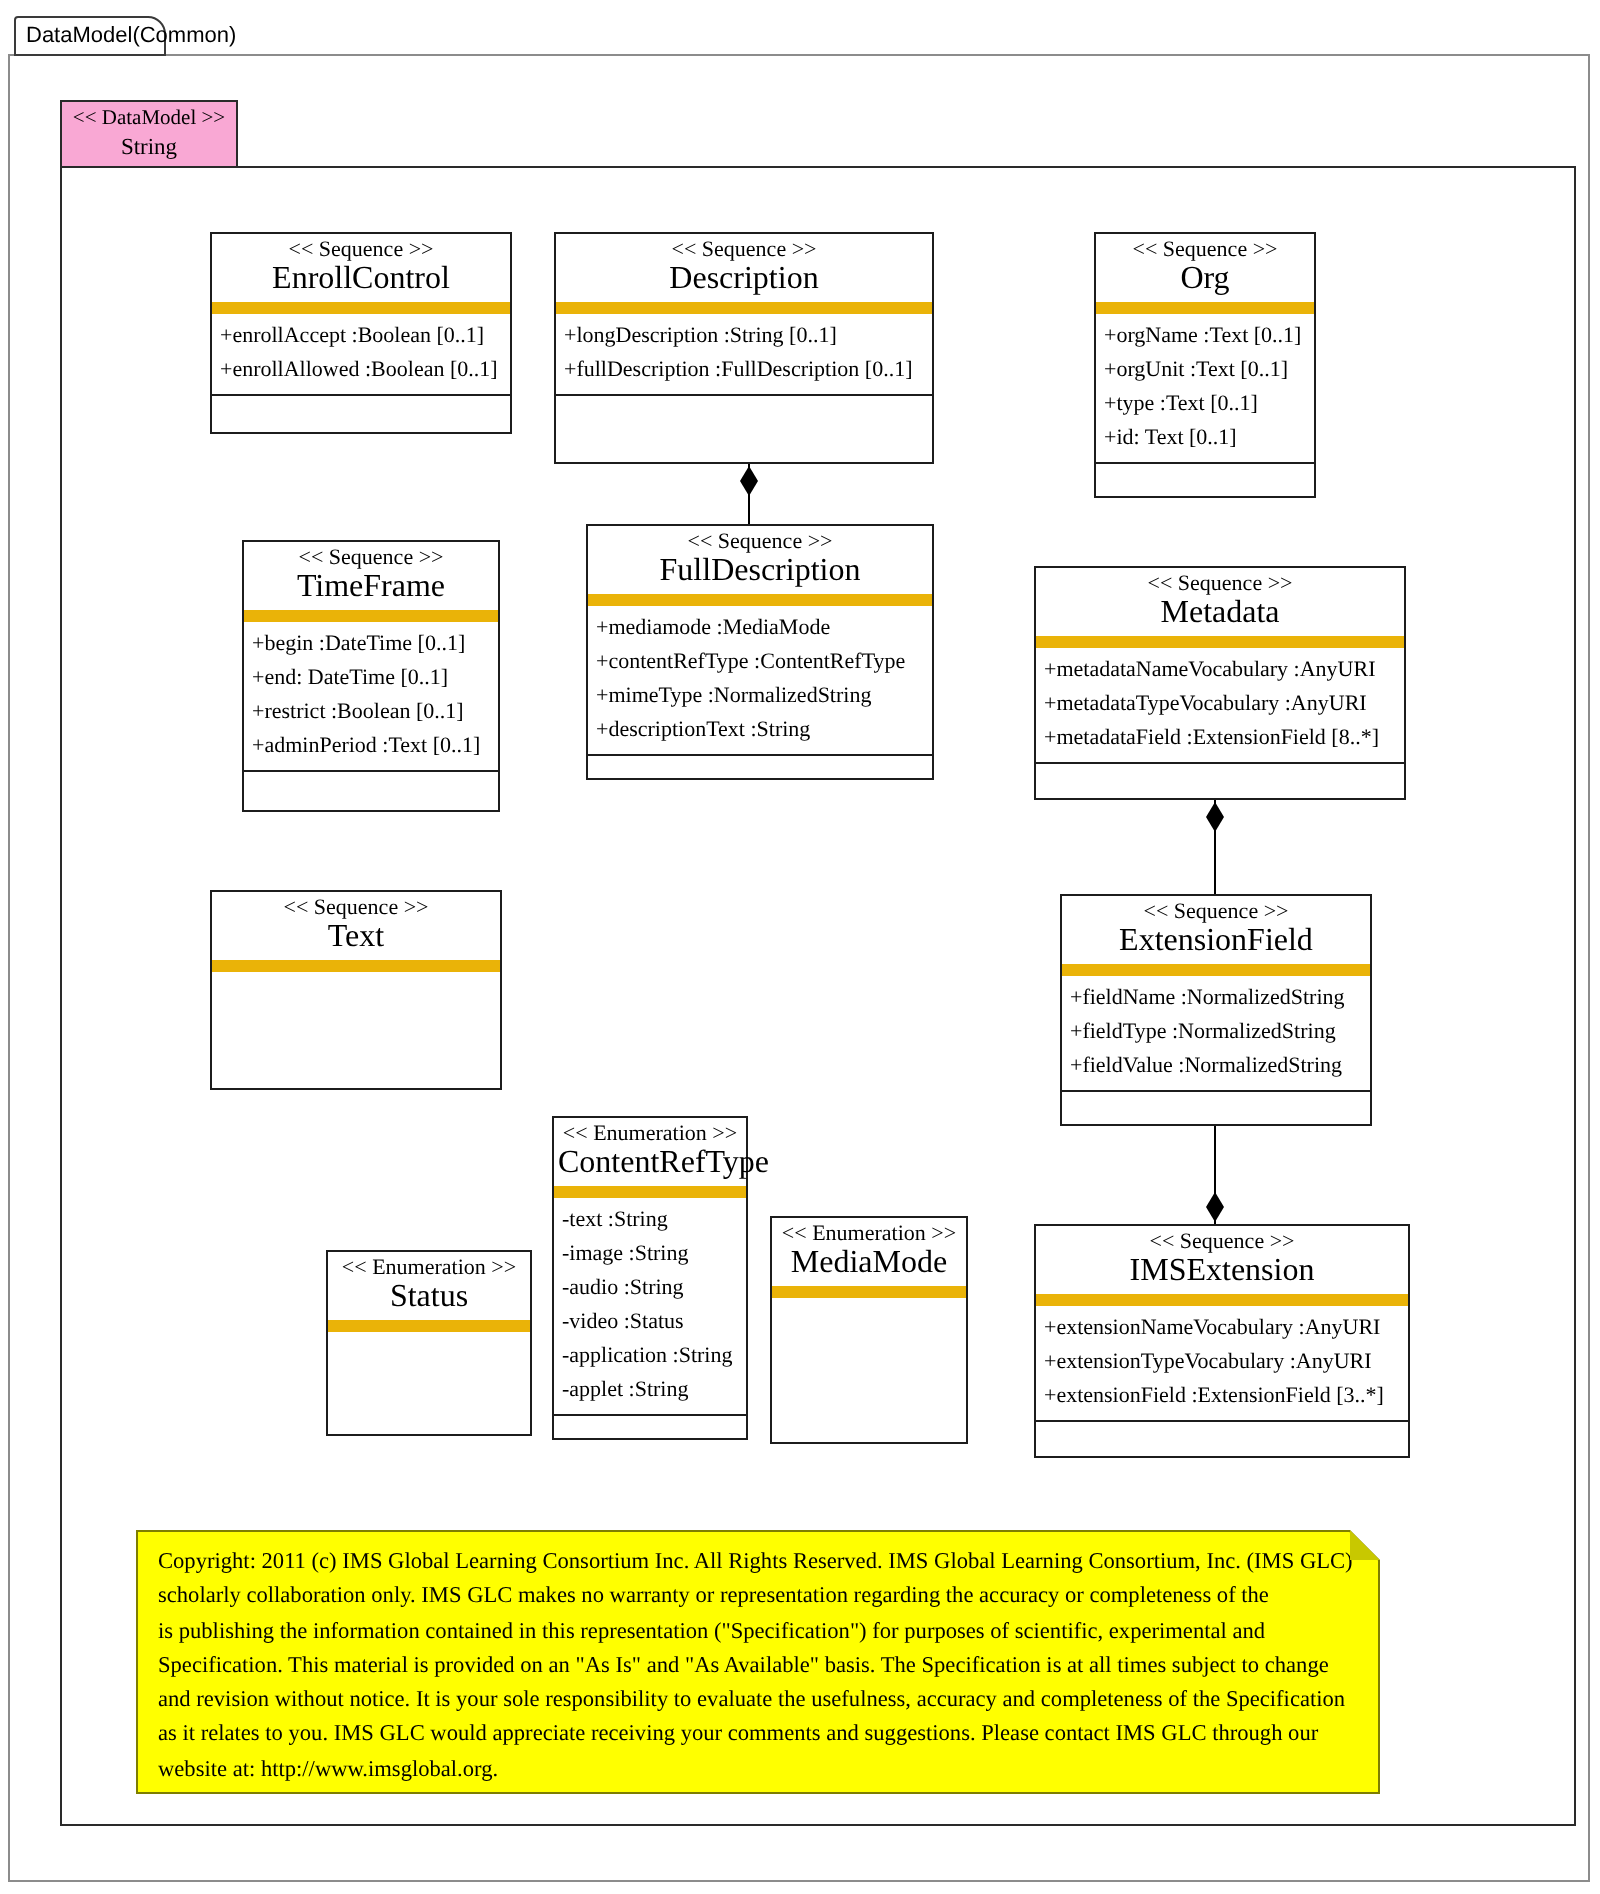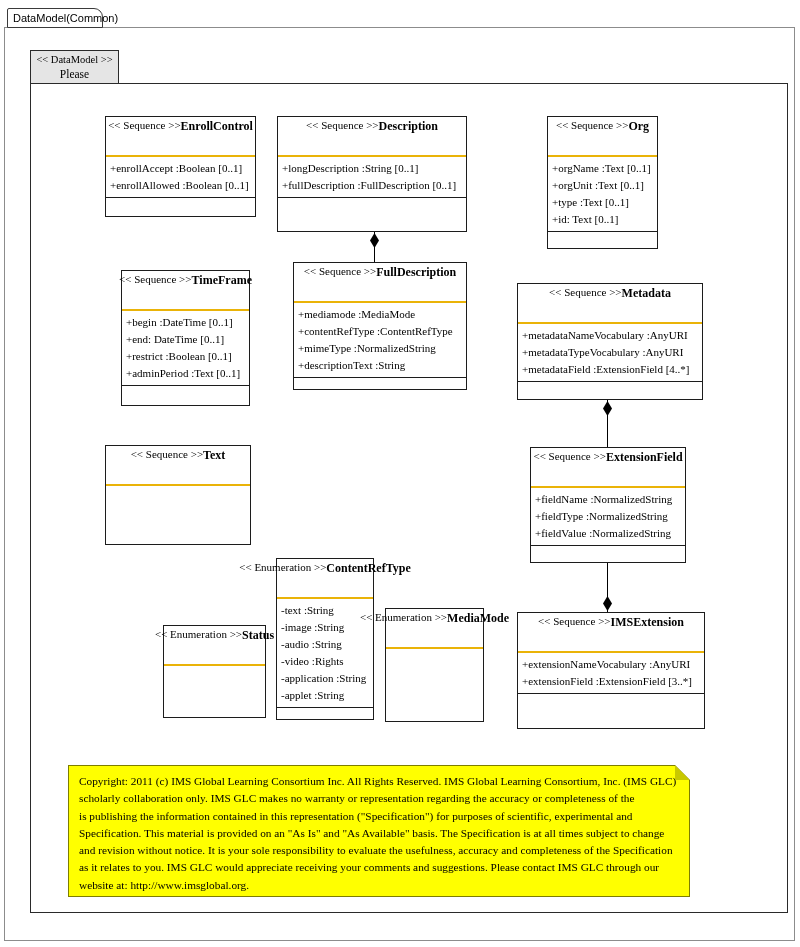--- a/index.html
+++ b/index.html
@@ -9,21 +9,21 @@
     position:relative;
     font-family:"Liberation Serif", serif;
     color:#000;
     overflow:hidden;
   }
   * { box-sizing:border-box; }
 
   
   .diagram-tab {
     position:absolute; left:7px; top:8px;
-    width:96px; height:20px;
+    width:76px; height:20px;
     background:#fff;
     border:1px solid #3a3a3a;
     border-radius:2px 9px 0 0;
     font-family:"Liberation Sans", sans-serif;
     font-size:11px;
     line-height:18px;
     padding-left:5px;
     z-index:5;
   }
 
@@ -38,44 +38,44 @@
   .pkg-frame {
     position:absolute; left:30px; top:83px;
     width:758px; height:830px;
     border:1px solid #2a2a2a;
     background:transparent;
   }
   .pkg-label {
     position:absolute; left:30px; top:50px;
     width:89px; height:34px;
     border:1px solid #2a2a2a;
-    background:#e5e5e5;
+    background:#f9a8d4;
     text-align:center;
     z-index:2;
   }
   .pkg-stereotype { font-size:10.5px; line-height:15px; padding-top:1px; }
   .pkg-name { font-size:11.5px; line-height:15px; }
 
   
   .uml-class {
     position:absolute;
     background:#fff;
     border:1px solid #1c1c1c;
     display:flex; flex-direction:column;
     z-index:3;
   }
   .uml-header {
     height:40px;
-    border-bottom:2px solid #eab308;
+    border-bottom:6px solid #eab308;
     text-align:center;
-    display:flex; justify-content:center;
+    display:flex; flex-direction:column; 
     padding:1px 2px;
   }
   .uml-stereotype { font-size:11px; line-height:14px; white-space:nowrap; }
-  .uml-name { font-size:12px; font-weight:bold; line-height:16px; white-space:nowrap; }
+  .uml-name { font-size:16px; font-weight:normal; line-height:16px; white-space:nowrap; }
   .uml-attrs {
     border-bottom:1px solid #1c1c1c;
     padding:3px 2px 3px 4px;
   }
   .uml-attr { font-size:11px; line-height:17px; white-space:nowrap; }
   .uml-ops { flex:1; }
 
   
   .conn-line {
     position:absolute;
@@ -119,21 +119,21 @@
 <div class="diagram-tab">
   <span>DataModel(Common)</span>
 </div>
 
 <div class="outer-rect"></div>
 
 <div class="pkg-frame"></div>
 
 <div class="pkg-label">
   <div class="pkg-stereotype">&lt;&lt; DataModel &gt;&gt;</div>
-  <div class="pkg-name">Please</div>
+  <div class="pkg-name">String</div>
 </div>
 
 <div id="classes">
     <div class="uml-class" style="left: 105px; top: 116px; width: 151px; height: 101px;">
     <div class="uml-header">
       <div class="uml-stereotype">&lt;&lt; Sequence &gt;&gt;</div>
       <div class="uml-name">EnrollControl</div>
     </div>
     <div class="uml-attrs">
         <div class="uml-attr">+enrollAccept :Boolean [0..1]</div>
@@ -192,21 +192,21 @@
     <div class="uml-ops"></div>
   </div>
     <div class="uml-class" style="left: 517px; top: 283px; width: 186px; height: 117px;">
     <div class="uml-header">
       <div class="uml-stereotype">&lt;&lt; Sequence &gt;&gt;</div>
       <div class="uml-name">Metadata</div>
     </div>
     <div class="uml-attrs">
         <div class="uml-attr">+metadataNameVocabulary :AnyURI</div>
         <div class="uml-attr">+metadataTypeVocabulary :AnyURI</div>
-        <div class="uml-attr">+metadataField :ExtensionField [4..*]</div>
+        <div class="uml-attr">+metadataField :ExtensionField [8..*]</div>
       </div>
     <div class="uml-ops"></div>
   </div>
     <div class="uml-class" style="left: 105px; top: 445px; width: 146px; height: 100px;">
     <div class="uml-header">
       <div class="uml-stereotype">&lt;&lt; Sequence &gt;&gt;</div>
       <div class="uml-name">Text</div>
     </div>
     <div class="uml-ops"></div>
   </div>
@@ -224,21 +224,21 @@
   </div>
     <div class="uml-class" style="left: 276px; top: 558px; width: 98px; height: 162px;">
     <div class="uml-header">
       <div class="uml-stereotype">&lt;&lt; Enumeration &gt;&gt;</div>
       <div class="uml-name">ContentRefType</div>
     </div>
     <div class="uml-attrs">
         <div class="uml-attr">-text :String</div>
         <div class="uml-attr">-image :String</div>
         <div class="uml-attr">-audio :String</div>
-        <div class="uml-attr">-video :Rights</div>
+        <div class="uml-attr">-video :Status</div>
         <div class="uml-attr">-application :String</div>
         <div class="uml-attr">-applet :String</div>
       </div>
     <div class="uml-ops"></div>
   </div>
     <div class="uml-class" style="left: 163px; top: 625px; width: 103px; height: 93px;">
     <div class="uml-header">
       <div class="uml-stereotype">&lt;&lt; Enumeration &gt;&gt;</div>
       <div class="uml-name">Status</div>
     </div>
@@ -251,20 +251,21 @@
     </div>
     <div class="uml-ops"></div>
   </div>
     <div class="uml-class" style="left: 517px; top: 612px; width: 188px; height: 117px;">
     <div class="uml-header">
       <div class="uml-stereotype">&lt;&lt; Sequence &gt;&gt;</div>
       <div class="uml-name">IMSExtension</div>
     </div>
     <div class="uml-attrs">
         <div class="uml-attr">+extensionNameVocabulary :AnyURI</div>
+        <div class="uml-attr">+extensionTypeVocabulary :AnyURI</div>
         <div class="uml-attr">+extensionField :ExtensionField [3..*]</div>
       </div>
     <div class="uml-ops"></div>
   </div>
   </div>
 <div id="connectors">
     <div class="conn-line" style="left: 374px; top: 232px; height: 30px;"></div>
     <div class="conn-diamond" style="left: 370px; top: 233px;"></div>
     <div class="conn-line" style="left: 607px; top: 400px; height: 47px;"></div>
     <div class="conn-diamond" style="left: 603px; top: 401px;"></div>

